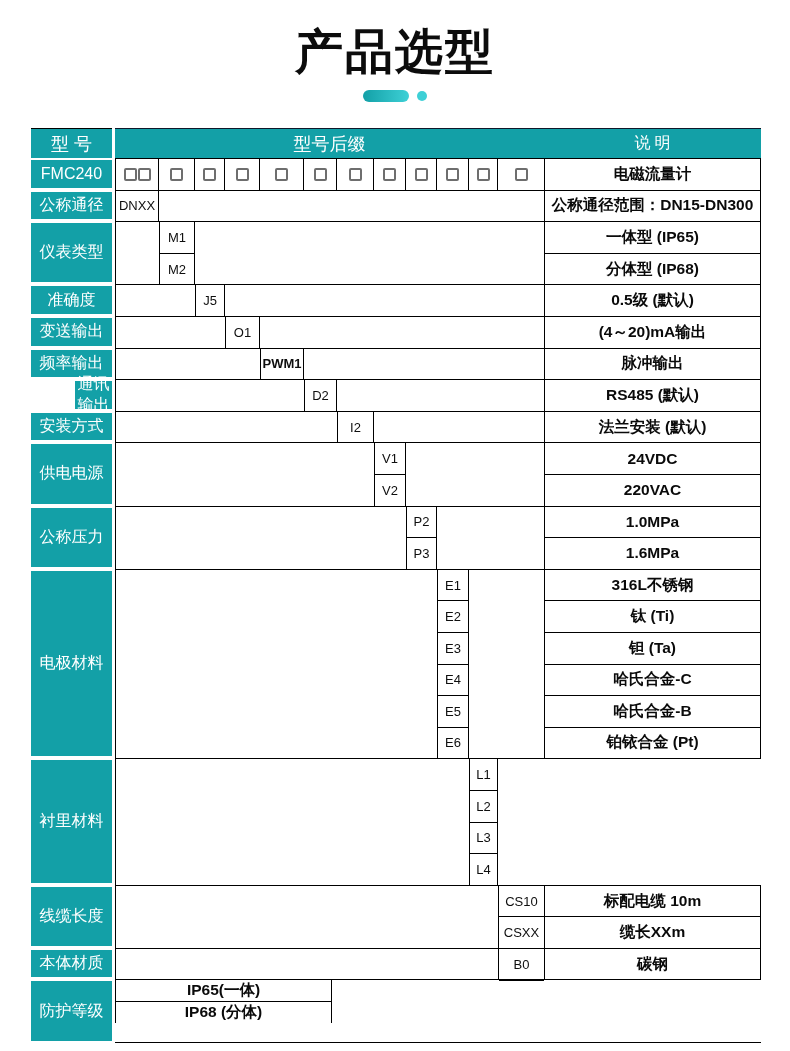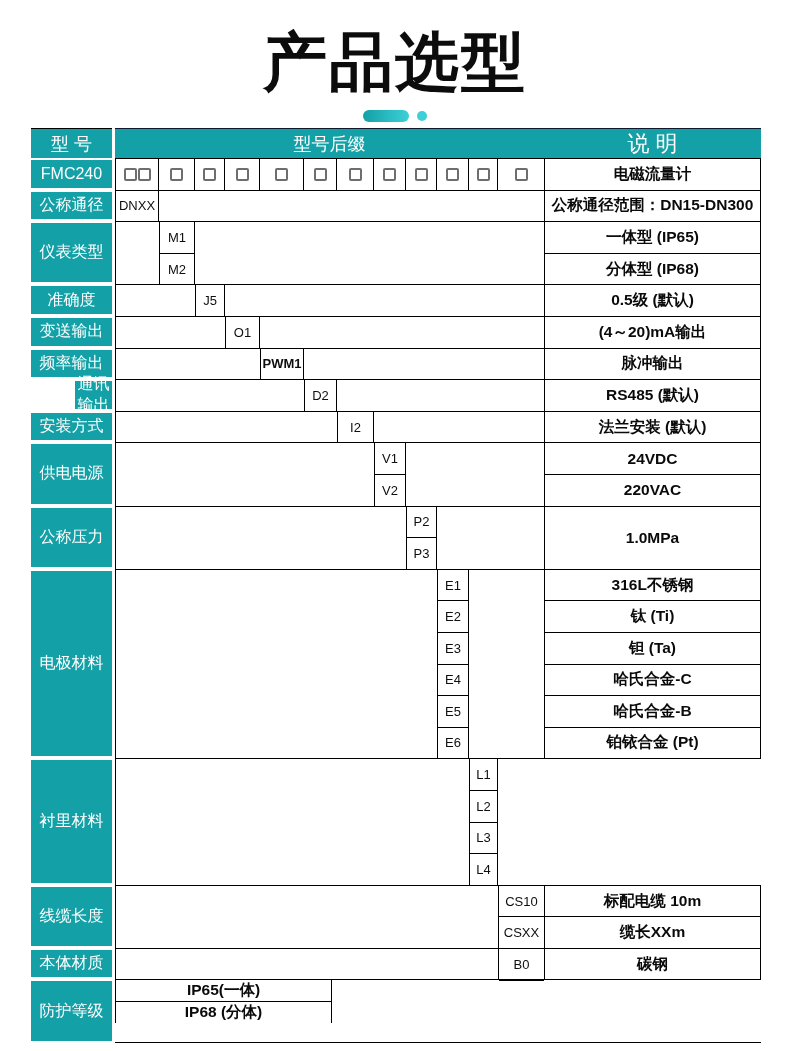--- a/index.html
+++ b/index.html
@@ -2,39 +2,39 @@
 <html style="--teal: #13a0a7; --underline-light: #3ed0d6; --square-outline: #6e6e6e;"><head>
 <meta charset="utf-8">
 <style>
   * { margin:0; padding:0; box-sizing:border-box; }
   html,body { background:#fff; }
   .page {
     position:relative; width:790px; height:1051px; background:#fff;
     font-family:"Liberation Sans", sans-serif; color:#111; overflow:hidden;
   }
   .title {
-    padding-top:22px; text-align:center; font-size:64px; line-height:1.25;
+    padding-top:22px; text-align:center; font-size:48px; line-height:1.25;
     font-weight:900; letter-spacing:2px; color:#0c0c0c;
   }
   .title-underline { margin-top:7px; display:flex; align-items:center; justify-content:center; height:14px; }
   .pill { width:46px; height:12px; border-radius:7px; background:linear-gradient(90deg, var(--teal), var(--underline-light)); }
   .dot  { width:10px; height:10px; border-radius:50%; background:var(--underline-light); margin-left:8px; }
 
   .selector-table { position:absolute; left:31px; top:128px; width:730px; }
 
   
   .thead { display:flex; height:30px; }
   .th-label {
     width:81px; margin-right:3px; background:var(--teal); color:#fff;
     display:flex; align-items:center; justify-content:center;
     font-size:18px; border-top:1px solid #000;
   }
   .th-rest { flex:1; background:var(--teal); color:#fff; display:flex; border-top:1px solid #0f172a; }
   .th-suffix { width:429px; display:flex; align-items:center; justify-content:center; font-size:18px; }
-  .th-desc   { width:217px; display:flex; align-items:center; justify-content:center; font-size:22px; }
+  .th-desc   { width:217px; display:flex; align-items:center; justify-content:center; font-size:16px;font-family:Liberation Serif, serif; }
 
   
   .group { display:flex; align-items:stretch; }
   .g-label {
     width:81px; margin:2px 3px 2px 0; background:var(--teal); color:#fff;
     display:flex; align-items:center; justify-content:center;
     font-size:16px; text-align:center;
   }
   .g-body { flex:1; display:flex; border-top:1px solid #000; }
   .group.last .g-body { border-bottom:1px solid #000000;flex-direction:column; }
@@ -246,20 +246,21 @@
           <div class="g-label">公称压力</div>
           <div class="g-body">
             <div class="suffix-area">
               <div class="code-stack bl br" style="left: 290px; width: 31px;">
                 <div class="code">P2</div>
                 <div class="code">P3</div>
               </div>
             </div>
             <div class="desc-stack">
               <div class="desc">1.0MPa</div>
+              <div class="desc">1.6MPa</div>
             </div>
           </div>
         </div>
         <div class="group" style="height: 189.6px;">
           <div class="g-label">电极材料</div>
           <div class="g-body">
             <div class="suffix-area">
               <div class="code-stack bl br" style="left: 321px; width: 32px;">
                 <div class="code">E1</div>
                 <div class="code">E2</div>

